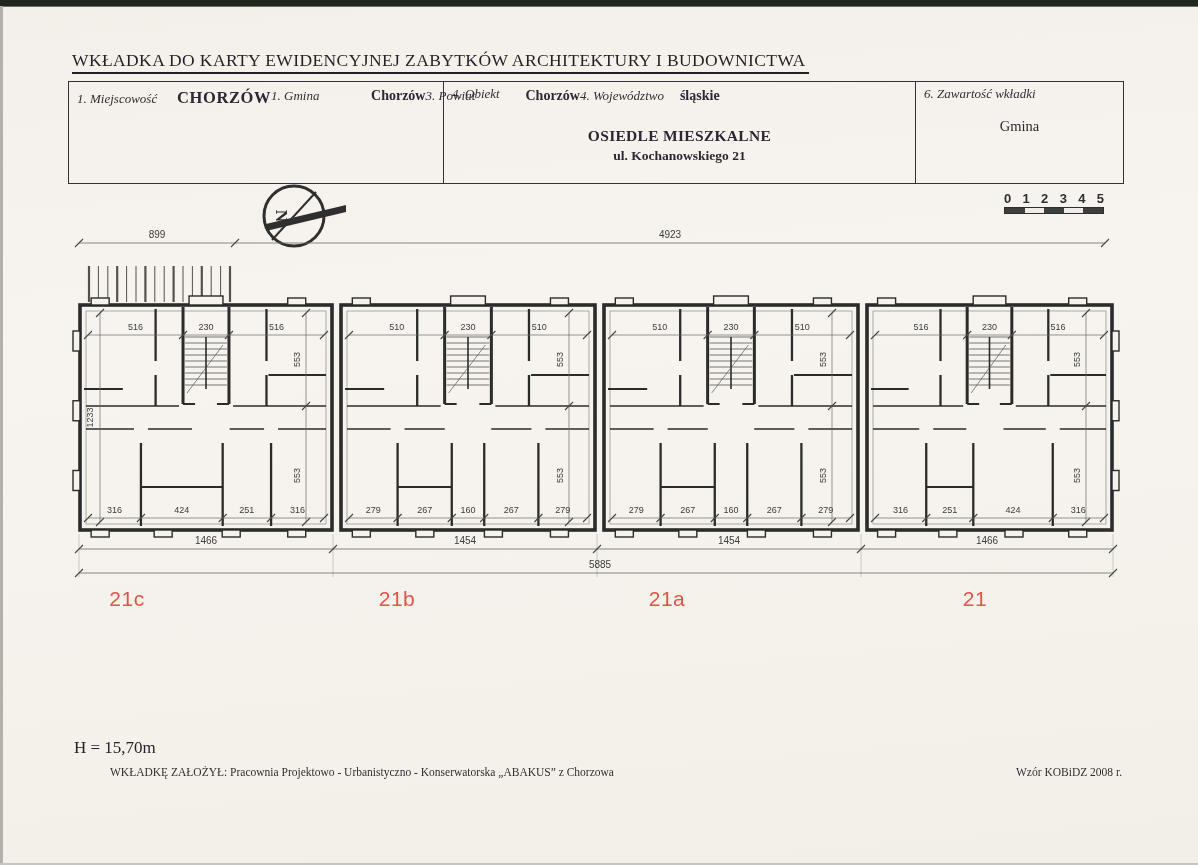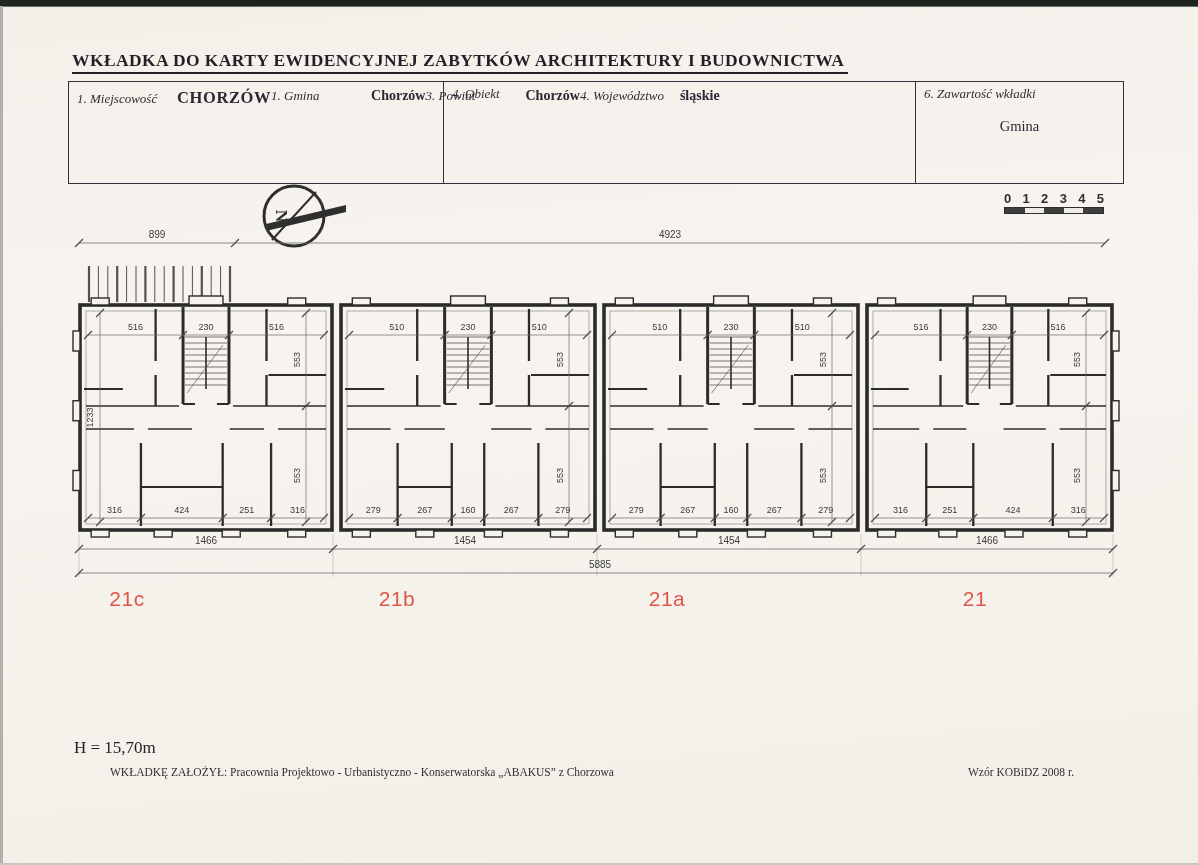--- a/index.html
+++ b/index.html
@@ -3,21 +3,21 @@
 <meta charset="utf-8">
 <style>
   html,body{margin:0;padding:0;background:#76736e;}
   .page{position:relative;width:1198px;height:865px;overflow:hidden;
         background:linear-gradient(175deg,#f3f0ea 0%,#f7f4ef 35%,#f5f2ec 70%,#f2efe9 100%);
         font-family:"Liberation Serif", serif;color:#2c2733;}
   .edge-top{position:absolute;top:0;left:0;right:0;height:6px;background:#20261d;box-shadow:0 1px 0 #6a6f62;}
   .edge-left{position:absolute;top:6px;left:0;bottom:0;width:3px;background:#b3b0ab;}
   .edge-bottom{position:absolute;left:0;right:0;bottom:0;height:2px;background:#c8c5c0;}
 
-  .doc-title{position:absolute;left:72px;top:50px;font-size:17.5px;font-weight:bold;
+  .doc-title{position:absolute;left:72px;top:50px;font-size:17.5px;font-weight:normal;
              letter-spacing:.4px;color:#241f27;border-bottom:2px solid #241f27;padding:0 4px 1px 0;}
 
   .form-table{position:absolute;left:68px;top:81px;width:1054px;height:101px;
               border:1.6px solid #35303b;display:grid;grid-template-columns:374px 472px 1fr;}
   .cell{position:relative;}
   .cell + .cell{border-left:1.4px solid #35303b;}
   .field-rows{display:flex;flex-direction:row;justify-content:space-between;padding:6px 10px 7px 8px;height:88px;}
   .frow{display:flex;align-items:baseline;}
   .flabel{font-style:italic;font-size:13px;width:100px;flex:0 0 100px;color:#332c36;}
   .fvalue{font-weight:bold;font-size:14px;}
@@ -33,21 +33,21 @@
                    font-weight:bold;font-size:13px;color:#2e2e2e;line-height:1;}
   .scalebar-bar{margin-top:2px;height:5px;border:1px solid #2e2e2e;display:flex;}
   .scalebar-bar span{flex:1;}
 
   .north{position:absolute;left:258px;top:182px;}
 
   .plan-layer{position:absolute;left:0;top:0;width:1198px;height:865px;}
 
   .h-note{position:absolute;left:74px;top:738px;font-size:17px;color:#26212a;}
   .footer-left{position:absolute;left:110px;top:766px;font-size:11.5px;color:#332c36;}
-  .footer-right{position:absolute;left:968px;top:766px;font-size:11.5px;color:#332c36;}
+  .footer-right{position:absolute;left:1016px;top:766px;font-size:11.5px;color:#332c36;}
 </style>
 </head>
 <body>
 
 <div class="page">
   <div class="edge-top"></div>
   <div class="edge-left"></div>
   <div class="edge-bottom"></div>
 
   <div class="doc-title">WKŁADKA DO KARTY EWIDENCYJNEJ ZABYTKÓW ARCHITEKTURY I BUDOWNICTWA</div>
@@ -68,20 +68,24 @@
           <span class="fvalue">Chorzów</span>
         </div>
         <div class="frow">
           <span class="flabel">4. Województwo</span>
           <span class="fvalue">śląskie</span>
         </div>
       </div>
     </div>
     <div class="cell">
       <div class="cell-label">4. Obiekt</div>
+      <div class="obj-center">
+        <div class="obj-name">OSIEDLE MIESZKALNE</div>
+        <div class="obj-addr">ul. Kochanowskiego 21</div>
+      </div>
     </div>
     <div class="cell">
       <div class="cell-label">6. Zawartość wkładki</div>
       <div class="content-center">Gmina</div>
     </div>
   </div>
 
   <svg class="north" width="94" height="70" viewBox="0 0 94 70">
     <circle cx="36" cy="34" r="30" fill="none" stroke="#2f2f2f" stroke-width="3"></circle>
     <line x1="14" y1="58" x2="58" y2="10" stroke="#2f2f2f" stroke-width="2"></line>

